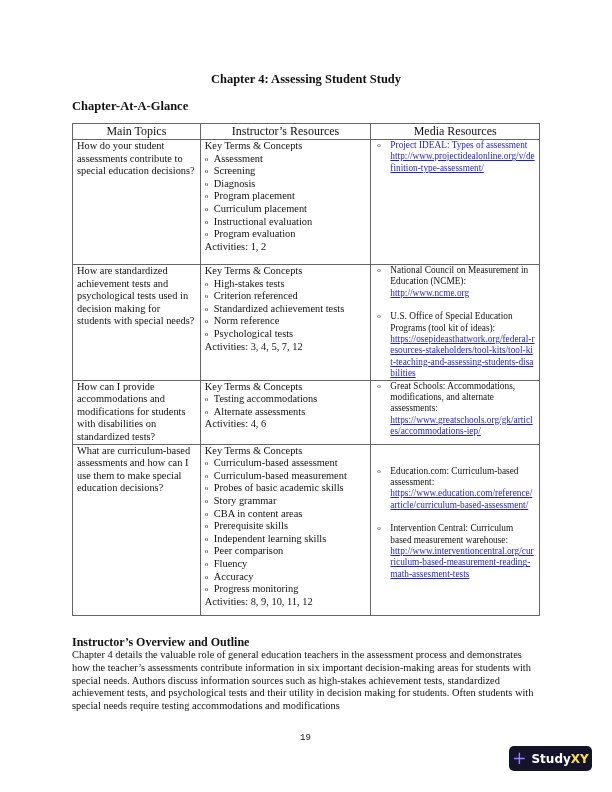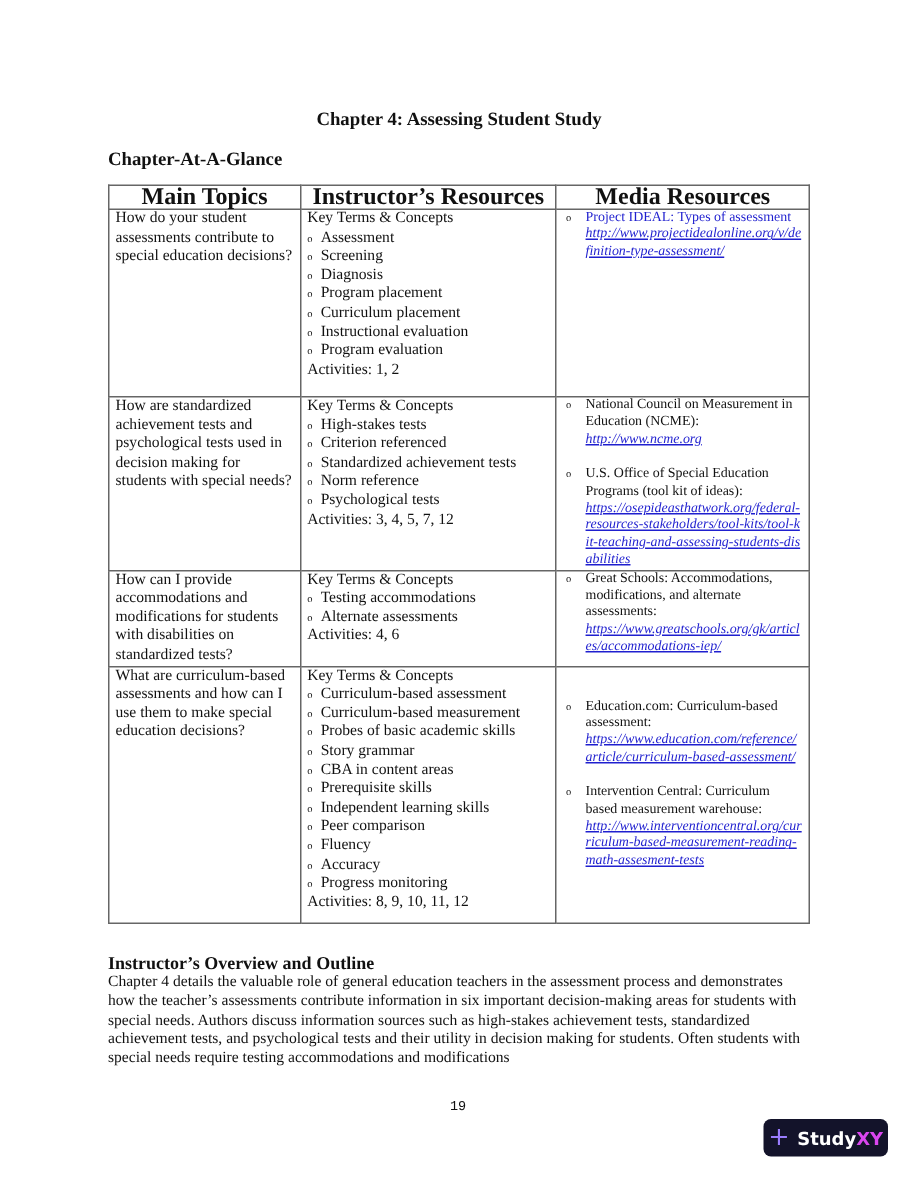--- a/index.html
+++ b/index.html
@@ -4,44 +4,44 @@
 <style>
   html, body { margin: 0; padding: 0; background: #ffffff; }
   body { width: 612px; height: 792px; position: relative; overflow: hidden;
          font-family: "Liberation Serif", "DejaVu Serif", serif; color: #111; }
   .chapter-title { position: absolute; top: 72px; left: 0; width: 612px; text-align: center;
          font-weight: bold; font-size: 12.5px; }
   .glance-heading { position: absolute; top: 99px; left: 72px; font-weight: bold; font-size: 12.5px; }
   table.glance { position: absolute; top: 123px; left: 72px; width: 468px;
          border-collapse: collapse; font-size: 10.4px; line-height: 12.6px; }
   table.glance th, table.glance td { border: 1px solid #666; vertical-align: top; padding: 0 4px; }
-  table.glance th { font-weight: bold; font-size: 16px; text-align: center; padding: 1px 4px; line-height: 13px; }
+  table.glance th { font-weight: normal; font-size: 12px; text-align: center; padding: 1px 4px; line-height: 13px; }
   col.c1 { width: 128px; } col.c2 { width: 171px; } col.c3 { width: 169px; }
   .kt-list { list-style: none; margin: 0; padding: 0; }
   .kt-list li { position: relative; padding-left: 9px; }
   .kt-list li::before { content: "o"; position: absolute; left: 0; top: 0; font-size: 7px; }
   .media-list { list-style: none; margin: 0; padding: 0; font-size: 9.3px; line-height: 11.4px; }
   .media-list li { position: relative; padding-left: 15px; }
   .media-list li::before { content: "o"; position: absolute; left: 2px; top: 0; font-size: 7px; }
   .media-list li.gap { margin-top: 12px; }
   .media-list li.gap-top { margin-top: 21px; }
   .blue-title { color: #1f1fcf; }
-  a.url { color: #1f1fcf; text-decoration: underline; word-break: break-all; font-style: italic; }
+  a.url { color: #1f1fcf; text-decoration: underline; word-break: break-all; }
   .row1 td { height: 124px; }
   .row2 td { height: 114px; }
   .row3 td { height: 62px; }
   .row4 td { height: 170px; }
   .overview-heading { position: absolute; top: 635px; left: 72px; font-weight: bold; font-size: 12px; }
   .overview-text { position: absolute; top: 649px; left: 72px; width: 470px; font-size: 10.4px; line-height: 12.8px; }
   .page-number { position: absolute; top: 733px; left: 300px; font-family: Liberation Mono, monospace; font-size: 9px; }
   .badge { position: absolute; top: 746px; left: 509px; width: 83px; height: 25px; background: #13132a;
            border-radius: 5px; display: flex; align-items: center; justify-content: center; gap: 5px;
            font-family: "DejaVu Sans", sans-serif; font-weight: bold; font-size: 12px; color: #fff; }
   .badge .plus { color: #9b7dff; font-weight: normal; font-size: 17px; line-height: 1; }
-  .badge .xy { color: #d946ef; }
+  .badge .xy { color: #fde047; }
 </style>
 </head>
 <body>
 
 <div class="chapter-title">Chapter 4: Assessing Student Study</div>
 <div class="glance-heading">Chapter-At-A-Glance</div>
 
 <table class="glance">
   <colgroup>
       <col class="c1">

